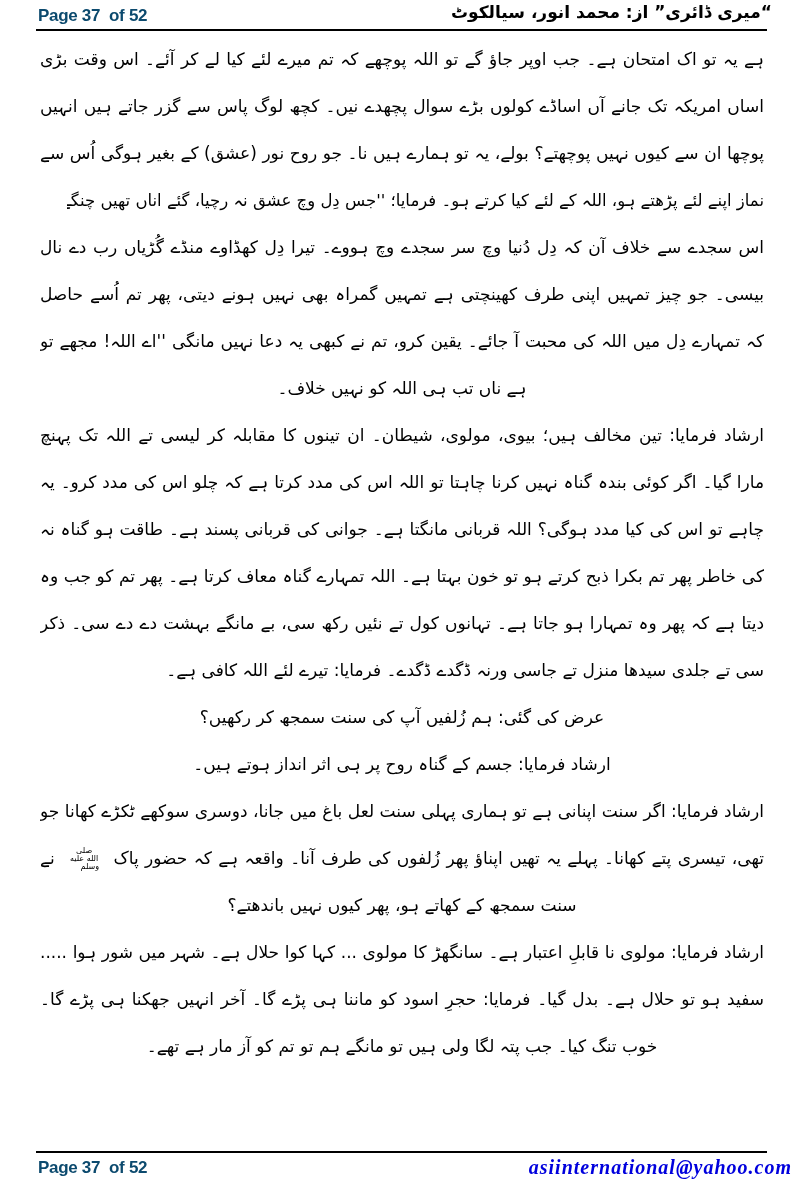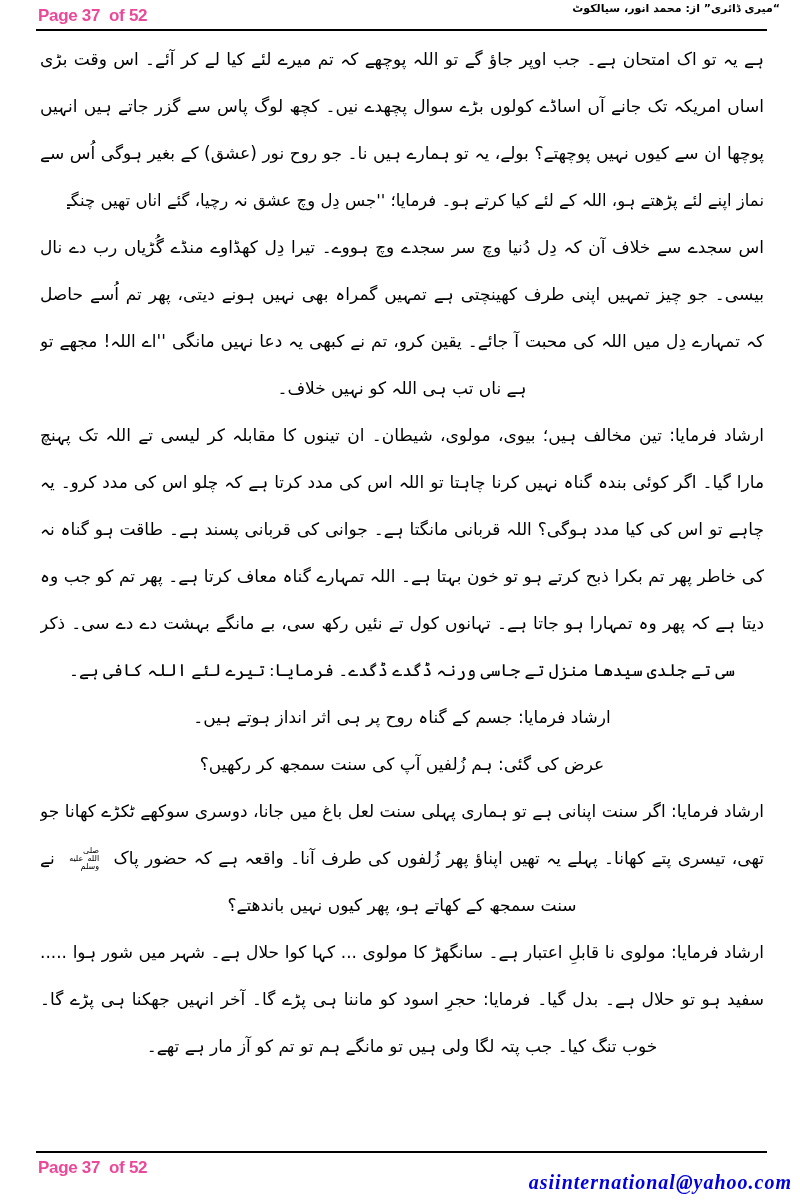--- a/index.html
+++ b/index.html
@@ -10,27 +10,27 @@
     margin:0 auto;
     overflow:hidden;
     font-family:"DejaVu Sans",sans-serif;
     color:#000;
   }
   
   .header{position:absolute;top:0;left:0;right:0;height:30px;}
   .page-label{
     position:absolute;left:38px;top:6px;
     font-family:"Liberation Sans",sans-serif;
-    font-weight:bold;font-size:17px;color:#ec4899;
+    font-weight:bold;font-size:17px;color:#0c4a6e;
     white-space:pre;letter-spacing:-0.3px;
   }
   .doc-title{
-    position:absolute;right:20px;top:2px;
+    position:absolute;right:28px;top:2px;
     direction:rtl;
-    font-size:11px;font-weight:bold;
+    font-size:17px;font-weight:bold;
     font-family:"DejaVu Sans",sans-serif;
     white-space:nowrap;
   }
   .rule{
     position:absolute;left:36px;right:33px;height:2px;background:#000;
   }
   .rule-top{top:29px;}
   .rule-bottom{top:1151px;}
   
   .body-text{
@@ -39,34 +39,35 @@
   }
   .line{
     height:47px;line-height:47px;
     font-size:17px;
     overflow:hidden;
     white-space:nowrap;
   }
   .j{text-align:justify;text-align-last:justify;white-space:normal;}
   .c{text-align:center;}
   .r{text-align:right;}
-  .l{text-align:center;font-family:Liberation Serif, serif;}
+  .l{text-align:right;}
   .saw-mark{
     display:inline-block;
     font-size:8px;line-height:8px;
     width:30px;
     white-space:normal;
     vertical-align:middle;
+    text-align:center;
     margin:0 8px;
   }
   
   .footer{position:absolute;left:0;right:0;top:1153px;height:47px;}
   .footer .page-label{top:5px;}
   .email{
-    position:absolute;right:8px;top:18px;
+    position:absolute;right:8px;top:3px;
     font-family:"Liberation Serif",serif;
     font-style:italic;font-weight:bold;
     font-size:20px;color:#0000dd;
     letter-spacing:1px;
     white-space:nowrap;
   }
 </style>
 </head>
 <body>
 
@@ -86,22 +87,22 @@
     <div class="line j">اس سجدے سے خلاف آن کہ دِل دُنیا وچ سر سجدے وچ ہووے۔ تیرا دِل کھڈاوے منڈے گُڑیاں رب دے نال وی کیتی چار سو</div>
     <div class="line j">بیسی۔ جو چیز تمہیں اپنی طرف کھینچتی ہے تمہیں گمراہ بھی نہیں ہونے دیتی، پھر تم اُسے حاصل کیوں نہیں کرتے؟ تم چاہتے ہی نہیں</div>
     <div class="line j">کہ تمہارے دِل میں اللہ کی محبت آ جائے۔ یقین کرو، تم نے کبھی یہ دعا نہیں مانگی ''اے اللہ! مجھے تو چاہیے''۔ تیرے دِل میں حرص</div>
     <div class="line c">ہے ناں تب ہی اللہ کو نہیں خلاف۔</div>
     <div class="line j">ارشاد فرمایا:  تین مخالف ہیں؛ بیوی، مولوی، شیطان۔ ان تینوں کا مقابلہ کر لیسی تے اللہ تک پہنچ سی۔ اگر کسی جگہ مارا گیا تو</div>
     <div class="line j">مارا گیا۔ اگر کوئی بندہ گناہ نہیں کرنا چاہتا تو اللہ اس کی مدد کرتا ہے کہ چلو اس کی مدد کرو۔ یہ گناہ نہ کر پائے لیکن اگر خود کوئی گناہ کرنا</div>
     <div class="line j">چاہے تو اس کی کیا مدد ہوگی؟ اللہ قربانی مانگتا ہے۔ جوانی کی قربانی پسند ہے۔ طاقت ہو گناہ نہ کرے، پسند ہو گناہ نہ کرے۔ اس</div>
     <div class="line j">کی خاطر پھر تم بکرا ذبح کرتے ہو تو خون بہتا ہے۔ اللہ تمہارے گناہ معاف کرتا ہے۔ پھر تم کو جب وہ ذبح کرتا ہے تو اس کا بدلہ بھی</div>
     <div class="line j">دیتا ہے کہ پھر وہ تمہارا ہو جاتا ہے۔ تہانوں کول تے نئیں رکھ سی،  بے مانگے بہشت دے دے سی۔ ذکر کے بعد جب نماز پڑھ</div>
     <div class="line l">سی تے جلدی سیدھا منزل تے جاسی ورنہ ڈگدے ڈگدے۔ فرمایا:  تیرے لئے اللہ کافی ہے۔</div>
+    <div class="line c">عرض کی گئی:  ہم زُلفیں آپ کی سنت سمجھ کر رکھیں؟</div>
     <div class="line c">ارشاد فرمایا:   جسم کے گناہ روح پر ہی اثر انداز ہوتے ہیں۔</div>
-    <div class="line c">عرض کی گئی:  ہم زُلفیں آپ کی سنت سمجھ کر رکھیں؟</div>
     <div class="line j">ارشاد فرمایا:   اگر سنت اپنانی ہے تو ہماری پہلی سنت لعل باغ میں جانا،  دوسری سوکھے ٹکڑے کھانا جو ایک مائی لا کر دیتی</div>
     <div class="line j">
       <span>تھی، تیسری پتے کھانا۔  پہلے یہ تھیں اپناؤ پھر زُلفوں کی طرف آنا۔ واقعہ ہے کہ حضور پاک</span>
       <span class="saw-mark">صلى الله عليه وسلم</span>
       <span>نے پتھر باندھے،  تم حلوہ</span>
     </div>
     <div class="line c">سنت سمجھ کے کھاتے ہو،  پھر کیوں نہیں باندھتے؟</div>
     <div class="line j">ارشاد فرمایا:   مولوی نا قابلِ اعتبار ہے۔ سانگھڑ کا مولوی ... کہا کوا حلال ہے۔ شہر میں شور ہوا ..... پولیس آ گئی۔ بولا اگر کوّا</div>
     <div class="line j">
       <span>سفید ہو تو حلال ہے۔ بدل گیا۔ فرمایا:  حجرِ اسود کو ماننا ہی پڑے گا۔ آخر انہیں جھکنا ہی پڑے گا۔ مولوی خواجہ صاحب کے</span>

